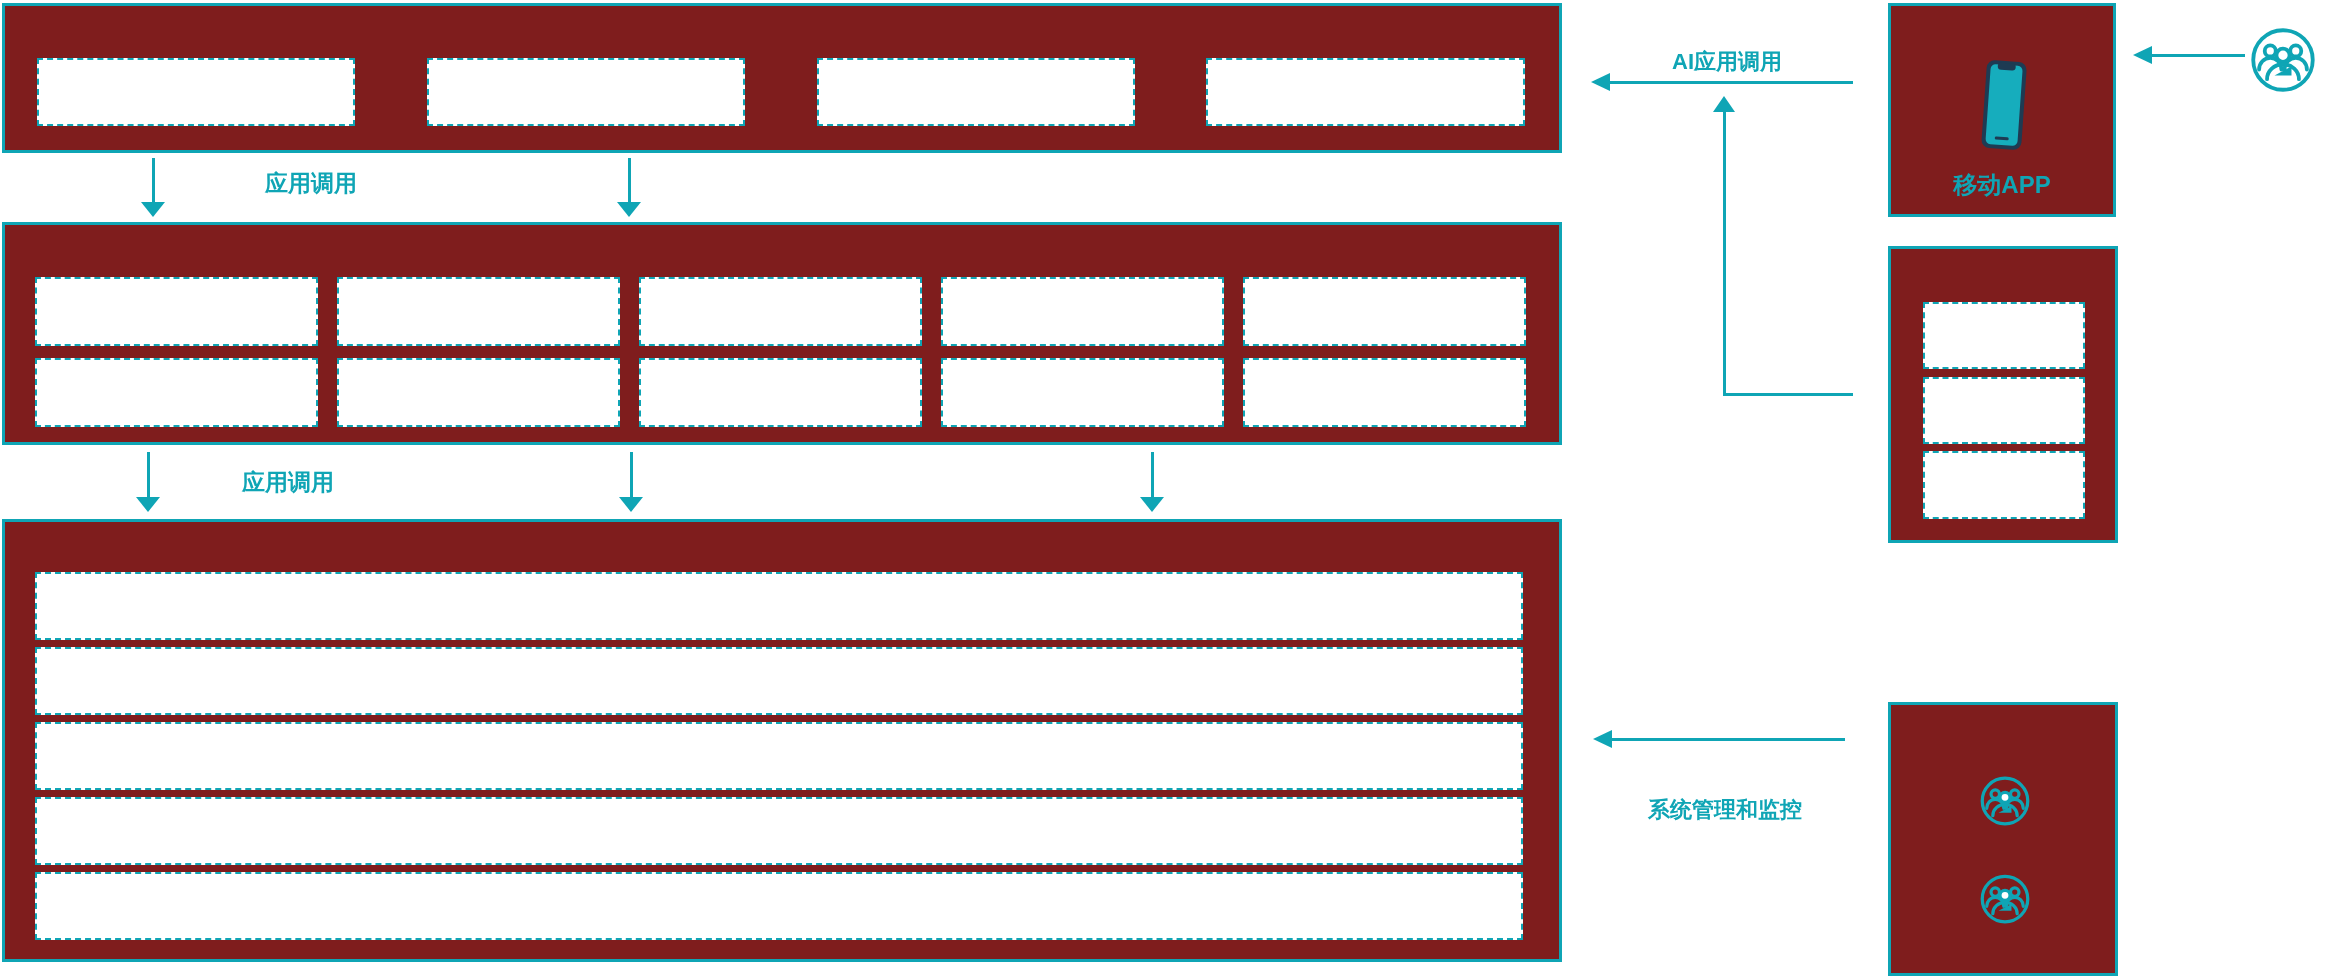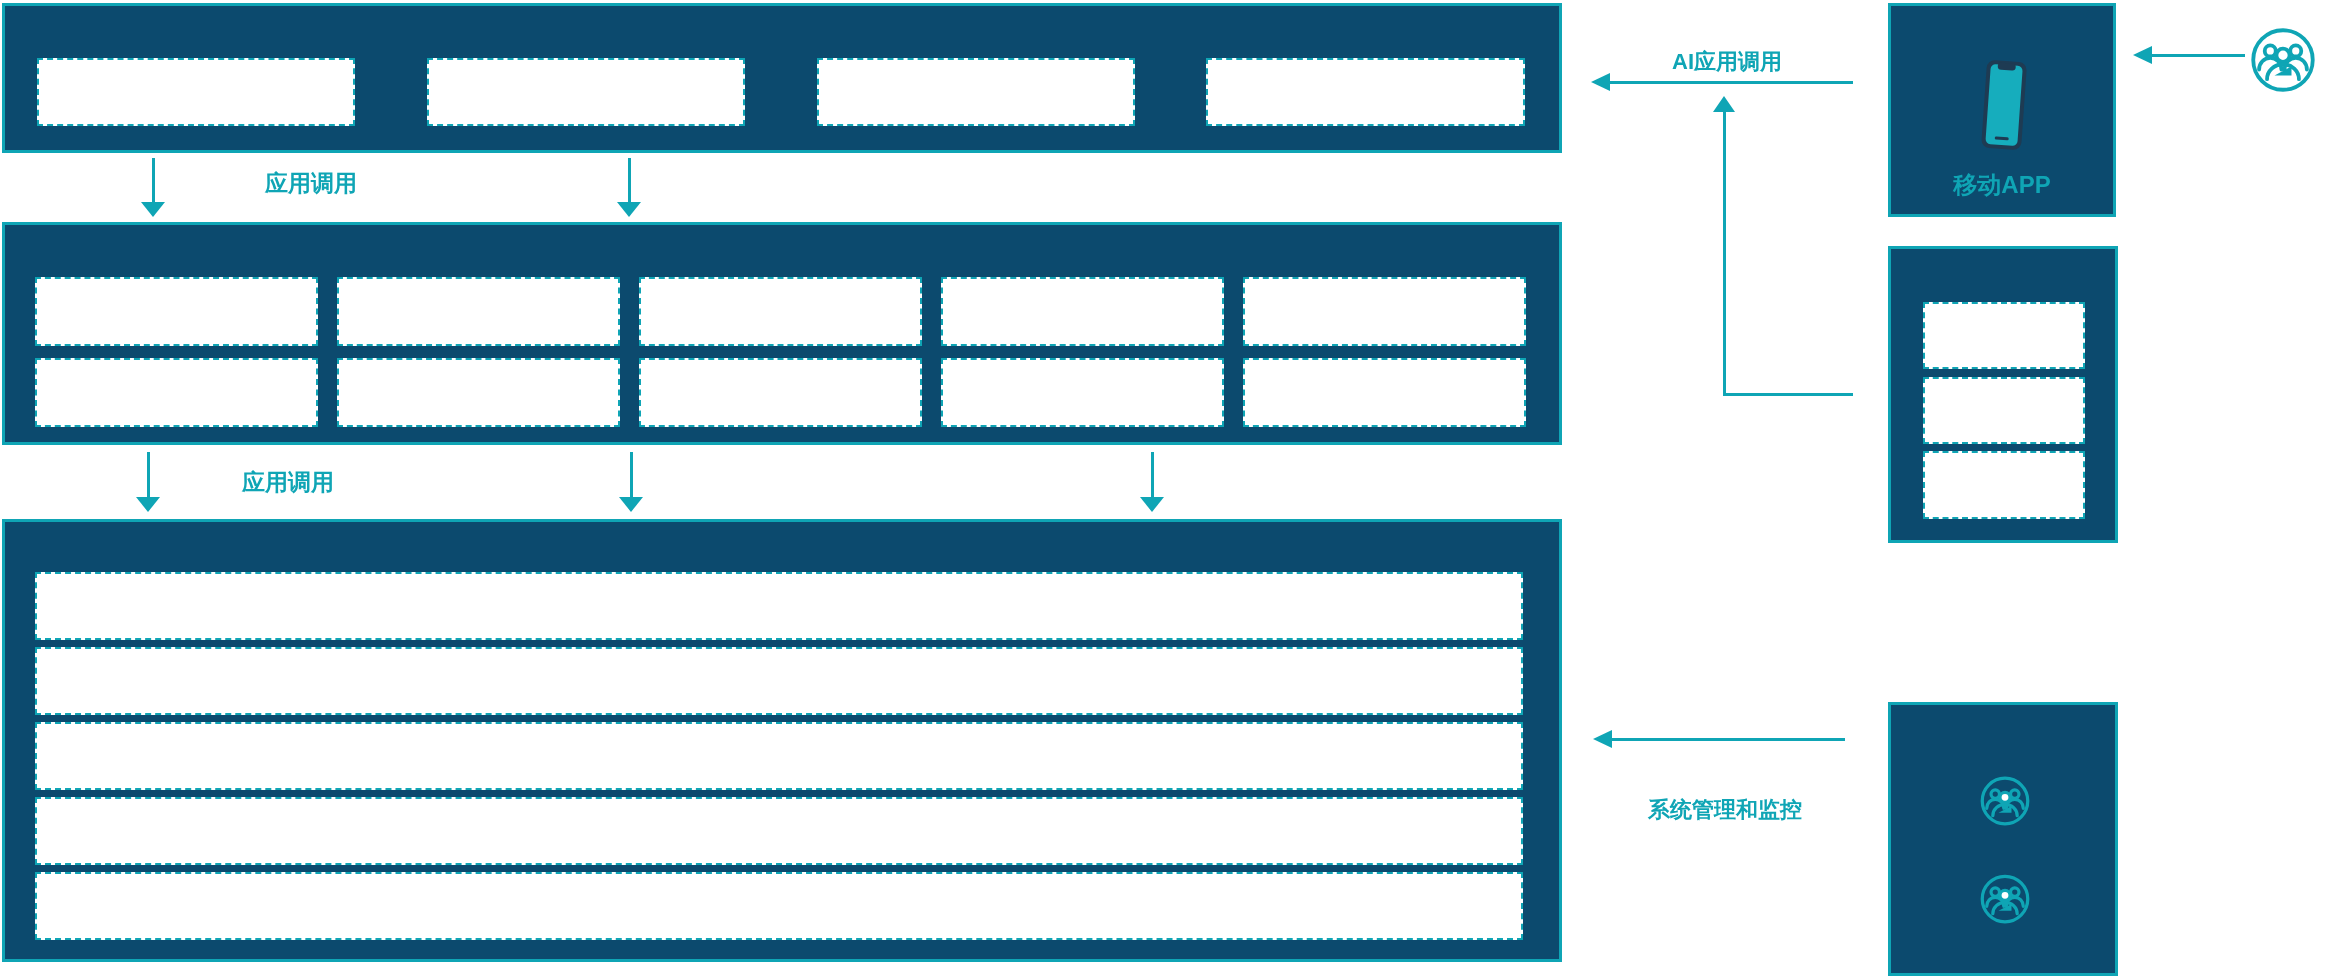--- a/index.html
+++ b/index.html
@@ -11,21 +11,21 @@
   .canvas{
     position:relative;
     width:2326px;height:977px;
     background:#fff;
     font-family:"Liberation Sans",sans-serif;
     overflow:hidden;
   }
   .solid-box{
     position:absolute;
     border:3px solid var(--teal);
-    background:#0c4a6e;
+    background:#7f1d1d;
     box-sizing:border-box;
     padding-left:11px;
   }
   .dashed-box{
     position:absolute;
     border:2px dashed var(--teal);
     background:#fff;
     box-sizing:border-box;
   }
   .hline,.vline{position:absolute;background:var(--teal);}

